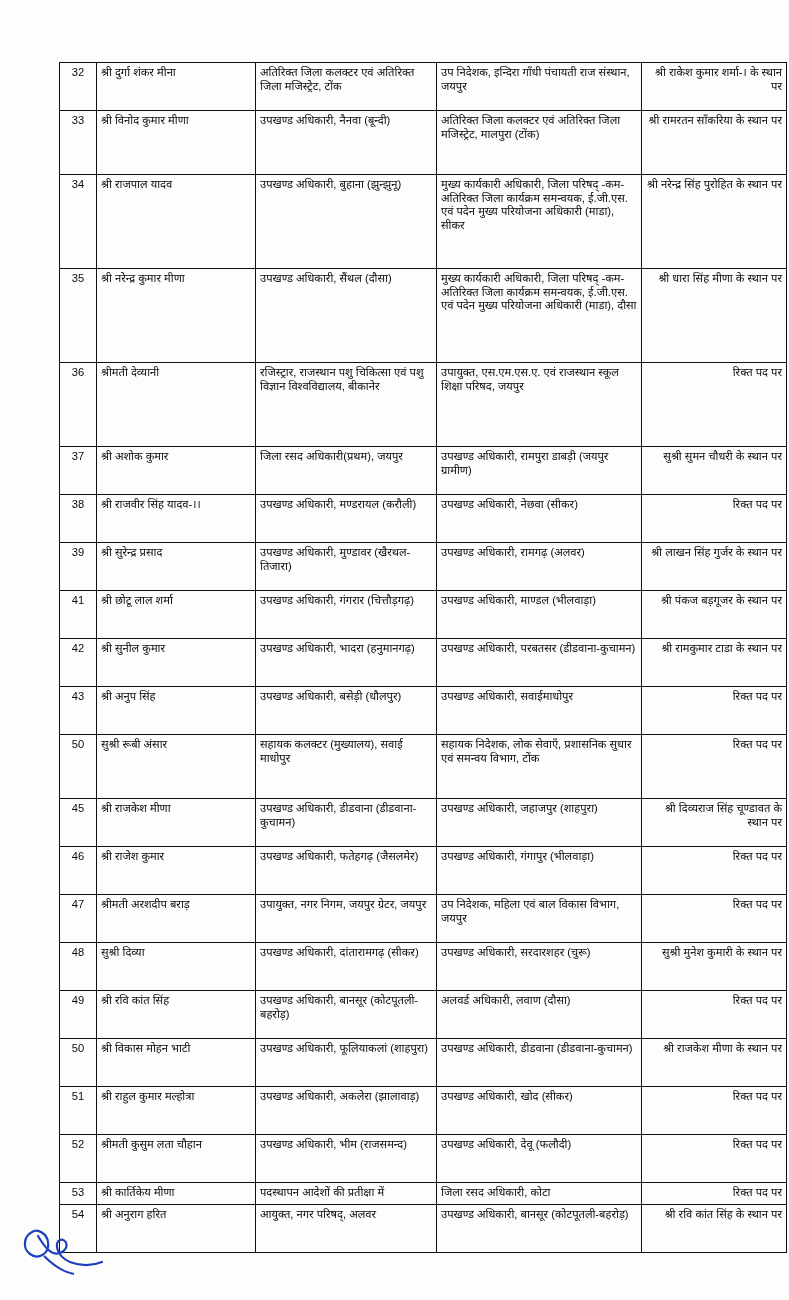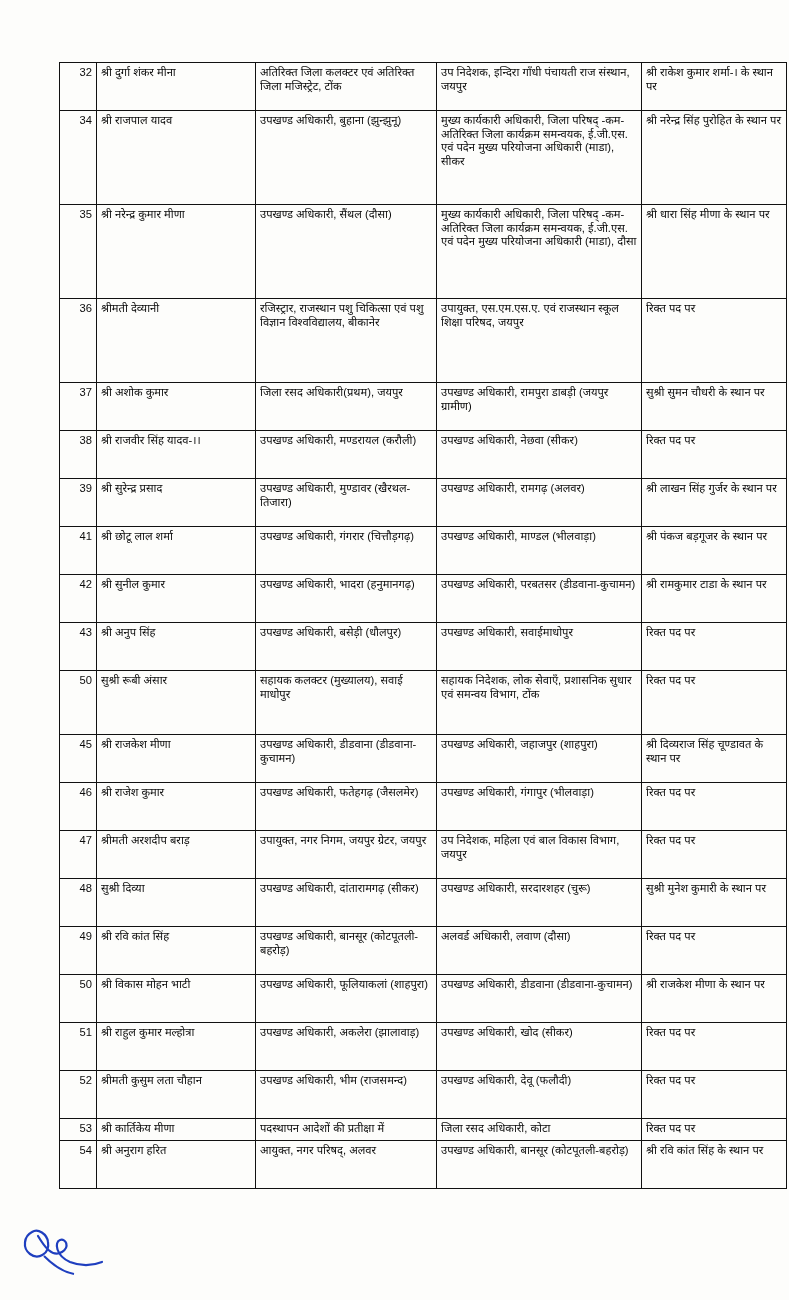--- a/index.html
+++ b/index.html
@@ -30,25 +30,25 @@
   .transfer-table td {
     border: 1px solid #111111;
     vertical-align: top;
     padding: 3px 4px 4px 4px;
     font-size: 11.2px;
     line-height: 1.22;
     color: #0b0b0b;
     font-family: "Liberation Sans", sans-serif;
     word-wrap: break-word;
   }
-  .c-sno   { width: 28px; text-align: right; }
+  .c-sno   { width: 28px; text-align: center; }
   .c-name  { width: 150px; margin-left: 16px; }
   .c-from  { width: 172px; }
   .c-to    { width: 196px; }
-  .c-rem   { width: 136px; }
+  .c-rem   { width: 136px; text-align: right; }
 
   .tall-1 td { height: 40px; }
   .tall-2 td { height: 56px; }
   .tall-3 td { height: 86px; }
   .tall-4 td { height: 76px; }
 
   .signature {
     position: absolute;
     left: 18px;
     top: 1216px;
@@ -64,20 +64,27 @@
 
   <table class="transfer-table">
     <tbody>
         <tr class="tall-1">
           <td class="c-sno">32</td>
           <td class="c-name">श्री दुर्गा शंकर मीना</td>
           <td class="c-from">अतिरिक्त जिला कलक्टर एवं अतिरिक्त जिला मजिस्ट्रेट, टोंक</td>
           <td class="c-to">उप निदेशक, इन्दिरा गाँधी पंचायती राज संस्थान, जयपुर</td>
           <td class="c-rem">श्री राकेश कुमार शर्मा-। के स्थान पर</td>
         </tr>
+        <tr class="tall-2">
+          <td class="c-sno">33</td>
+          <td class="c-name">श्री विनोद कुमार मीणा</td>
+          <td class="c-from">उपखण्ड अधिकारी, नैनवा (बून्दी)</td>
+          <td class="c-to">अतिरिक्त जिला कलक्टर एवं अतिरिक्त जिला मजिस्ट्रेट, मालपुरा (टोंक)</td>
+          <td class="c-rem">श्री रामरतन साँकरिया के स्थान पर</td>
+        </tr>
         <tr class="tall-3">
           <td class="c-sno">34</td>
           <td class="c-name">श्री राजपाल यादव</td>
           <td class="c-from">उपखण्ड अधिकारी, बुहाना (झुन्झुनू)</td>
           <td class="c-to">मुख्य कार्यकारी अधिकारी, जिला परिषद् -कम- अतिरिक्त जिला कार्यक्रम समन्वयक, ई.जी.एस. एवं पदेन मुख्य परियोजना अधिकारी (माडा), सीकर</td>
           <td class="c-rem">श्री नरेन्द्र सिंह पुरोहित के स्थान पर</td>
         </tr>
         <tr class="tall-3">
           <td class="c-sno">35</td>
           <td class="c-name">श्री नरेन्द्र कुमार मीणा</td>

